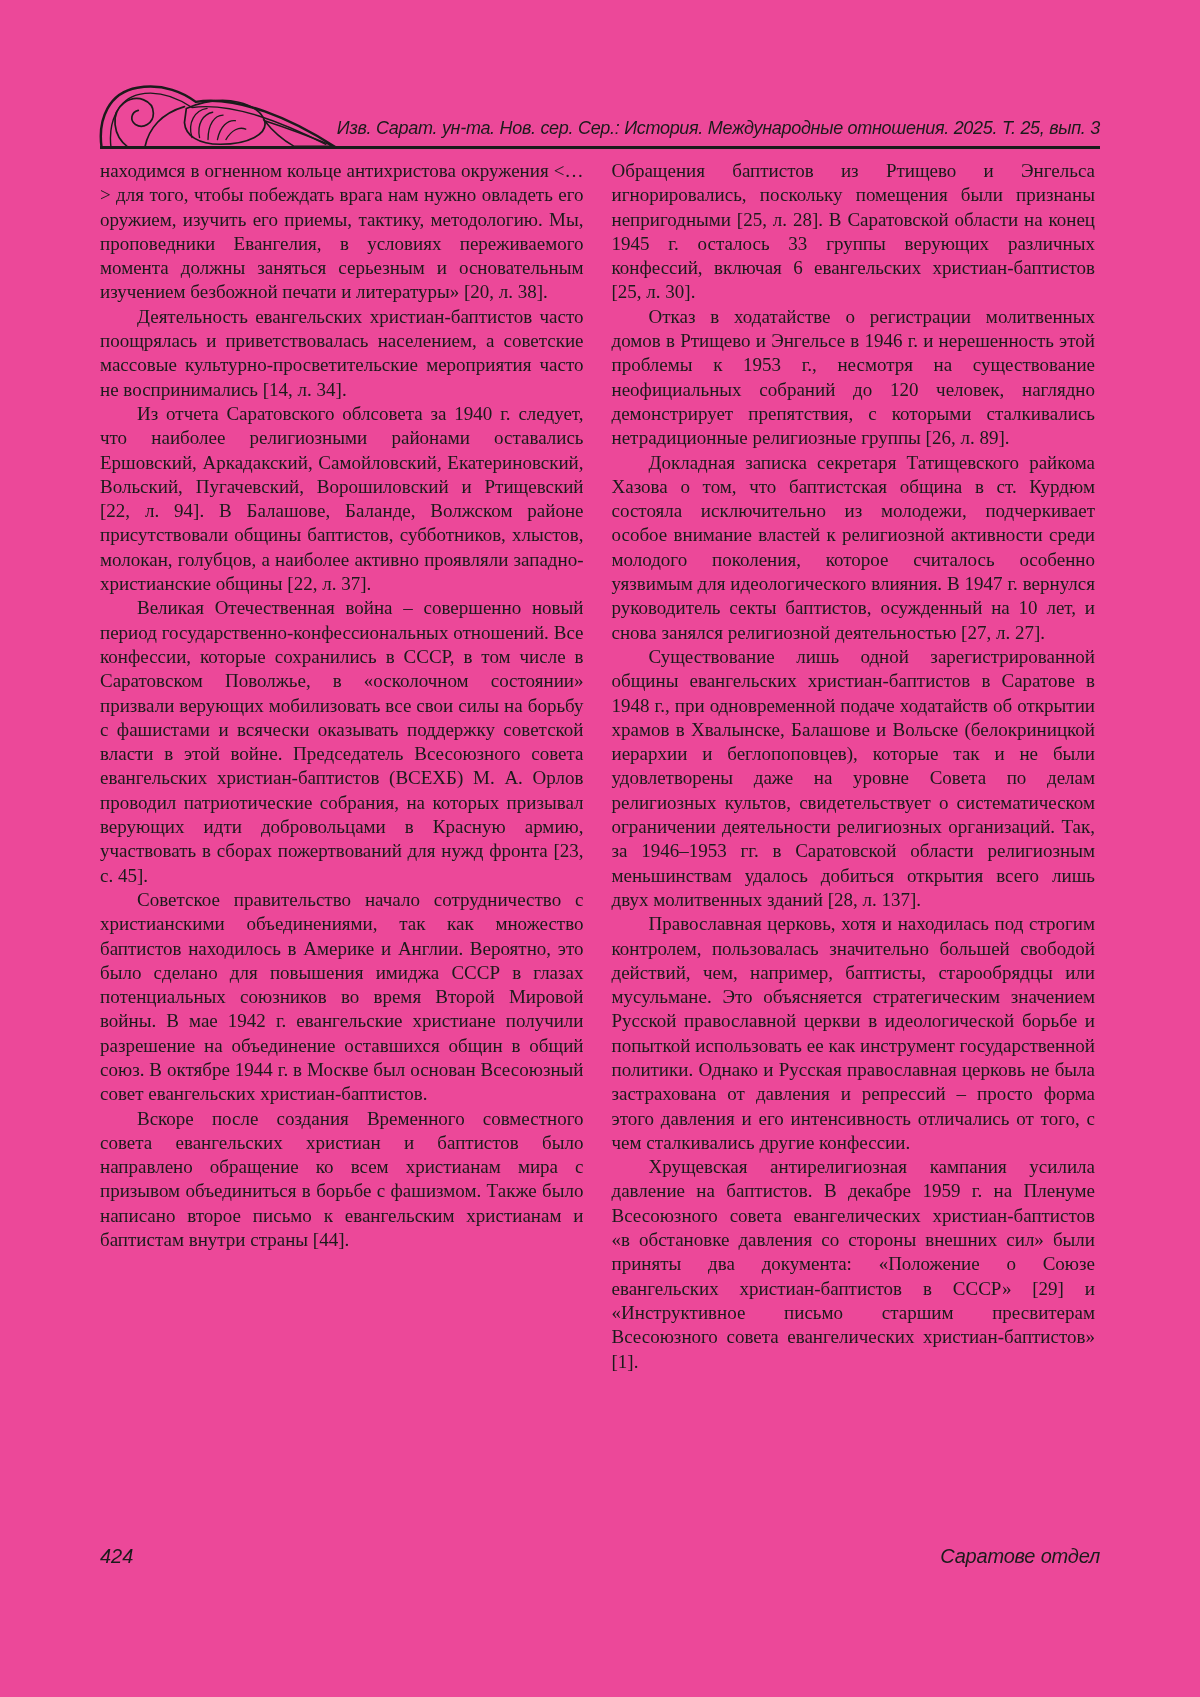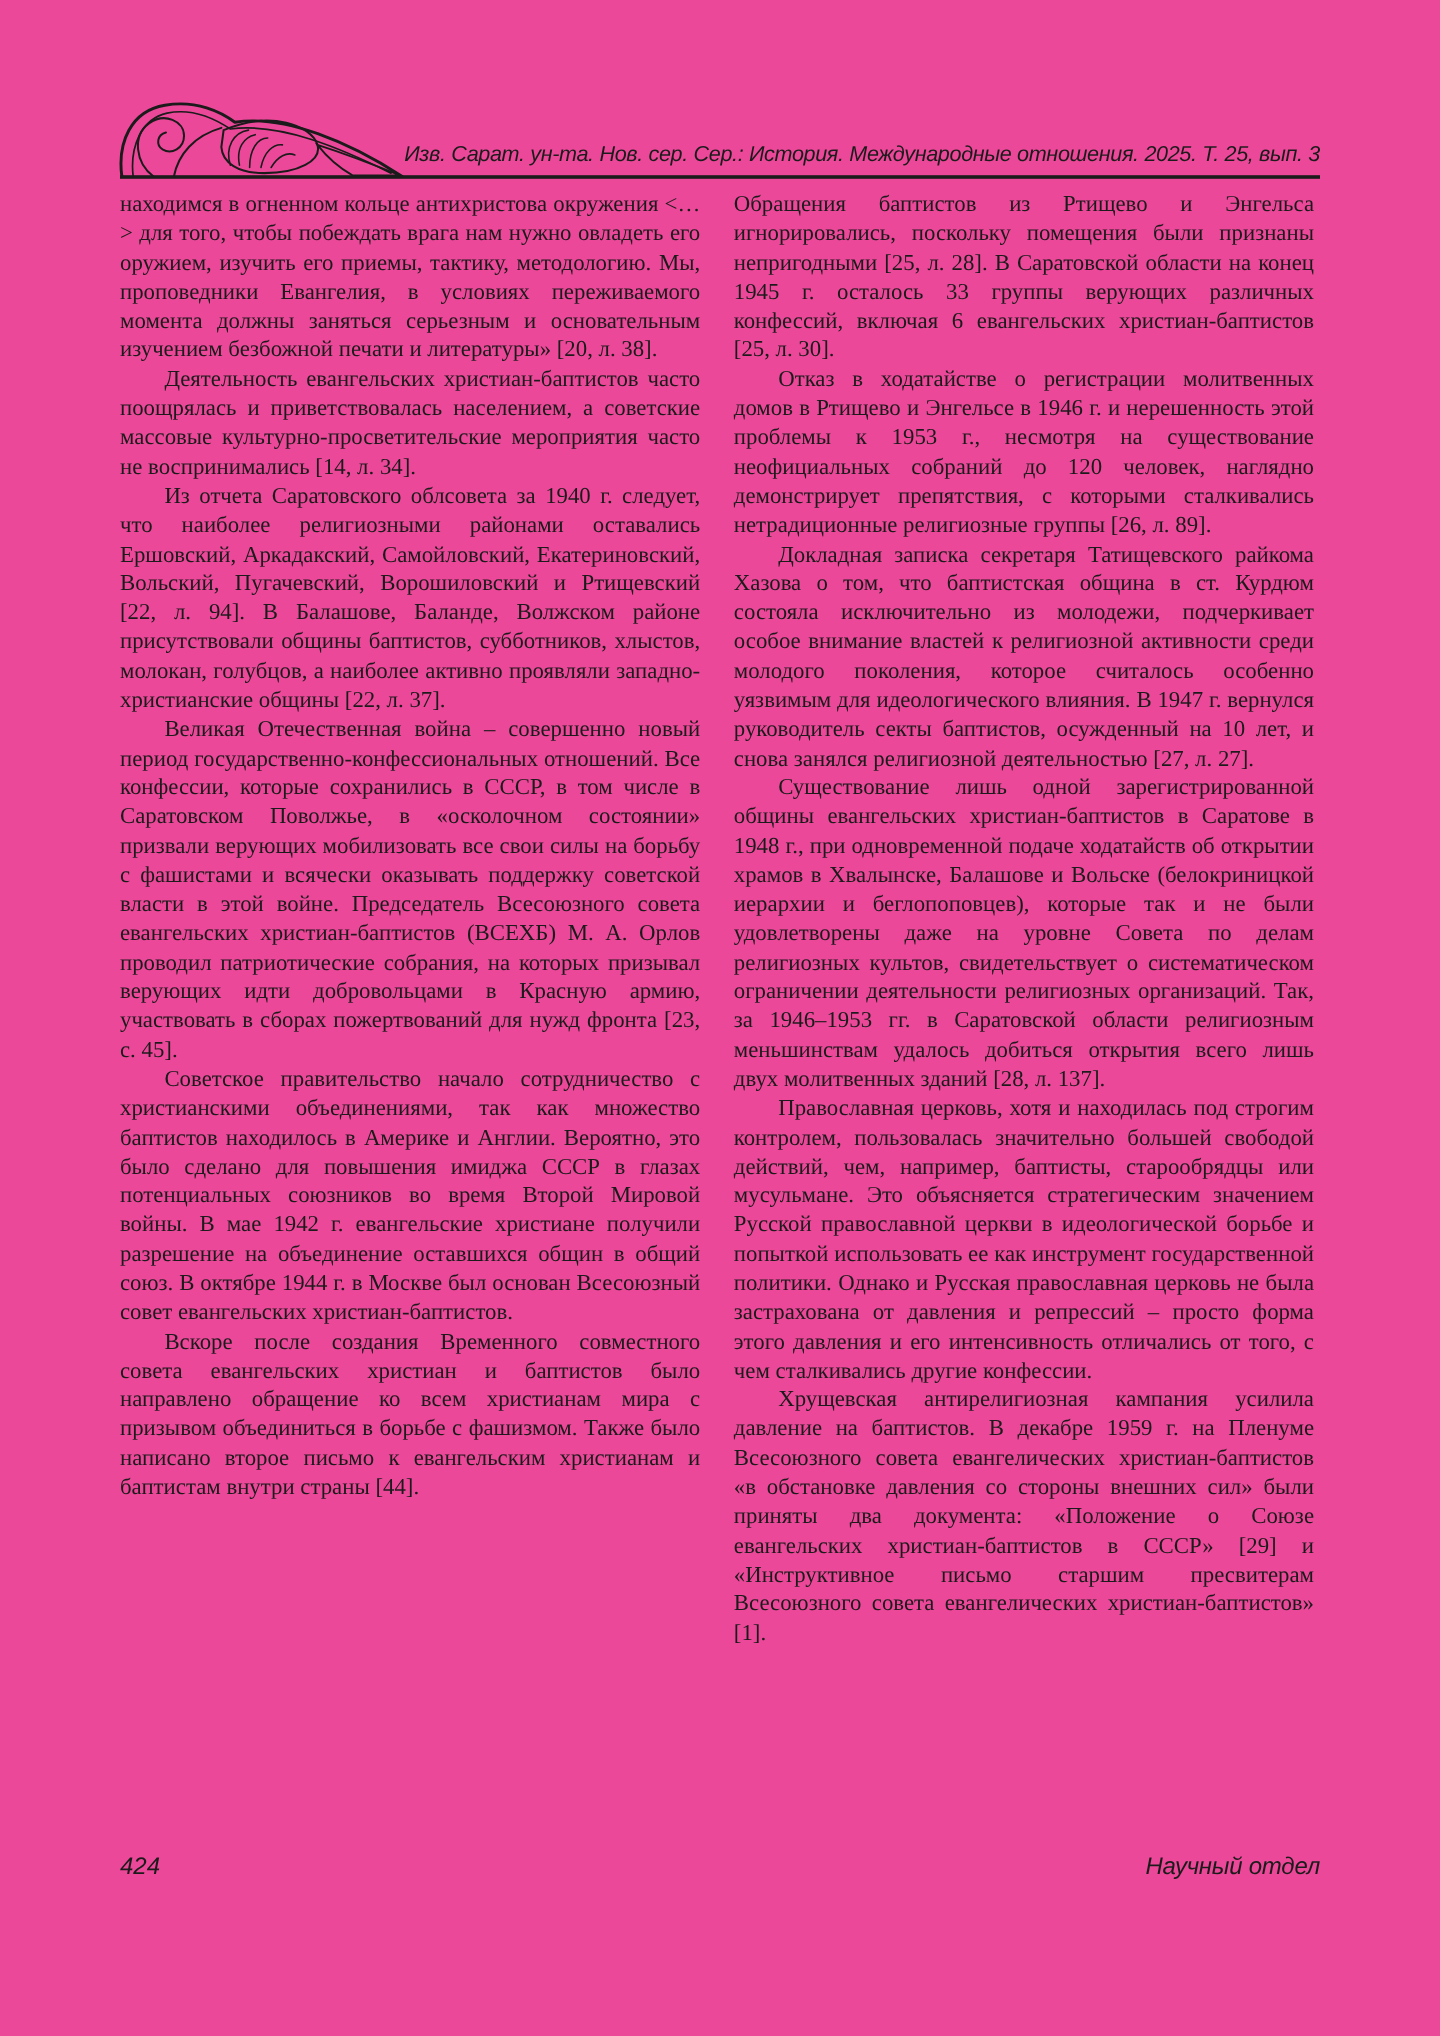--- a/index.html
+++ b/index.html
@@ -118,16 +118,16 @@
       <p>Отказ в ходатайстве о регистрации молитвенных домов в Ртищево и Энгельсе в 1946 г. и нерешенность этой проблемы к 1953 г., несмотря на существование неофициальных собраний до 120 человек, наглядно демонстрирует препятствия, с которыми сталкивались нетрадиционные религиозные группы [26, л. 89].</p>
       <p>Докладная записка секретаря Татищевского райкома Хазова о том, что баптистская община в ст. Курдюм состояла исключительно из молодежи, подчеркивает особое внимание властей к религиозной активности среди молодого поколения, которое считалось особенно уязвимым для идеологического влияния. В 1947 г. вернулся руководитель секты баптистов, осужденный на 10 лет, и снова занялся религиозной деятельностью [27, л. 27].</p>
       <p>Существование лишь одной зарегистрированной общины евангельских христиан-баптистов в Саратове в 1948 г., при одновременной подаче ходатайств об открытии храмов в Хвалынске, Балашове и Вольске (белокриницкой иерархии и беглопоповцев), которые так и не были удовлетворены даже на уровне Совета по делам религиозных культов, свидетельствует о систематическом ограничении деятельности религиозных организаций. Так, за 1946–1953 гг. в Саратовской области религиозным меньшинствам удалось добиться открытия всего лишь двух молитвенных зданий [28, л. 137].</p>
       <p>Православная церковь, хотя и находилась под строгим контролем, пользовалась значительно большей свободой действий, чем, например, баптисты, старообрядцы или мусульмане. Это объясняется стратегическим значением Русской православной церкви в идеологической борьбе и попыткой использовать ее как инструмент государственной политики. Однако и Русская православная церковь не была застрахована от давления и репрессий – просто форма этого давления и его интенсивность отличались от того, с чем сталкивались другие конфессии.</p>
       <p>Хрущевская антирелигиозная кампания усилила давление на баптистов. В декабре 1959 г. на Пленуме Всесоюзного совета евангелических христиан-баптистов «в обстановке давления со стороны внешних сил» были приняты два документа: «Положение о Союзе евангельских христиан-баптистов в СССР» [29] и «Инструктивное письмо старшим пресвитерам Всесоюзного совета евангелических христиан-баптистов» [1].</p>
     </div>
   </main>
 
   <footer class="page-footer">
     <span class="page-number">424</span>
-    <span class="section-label">Научный отдел</span>
+    <span class="section-label">Саратове отдел</span>
   </footer>
 
 </div>
 
 </body></html>

